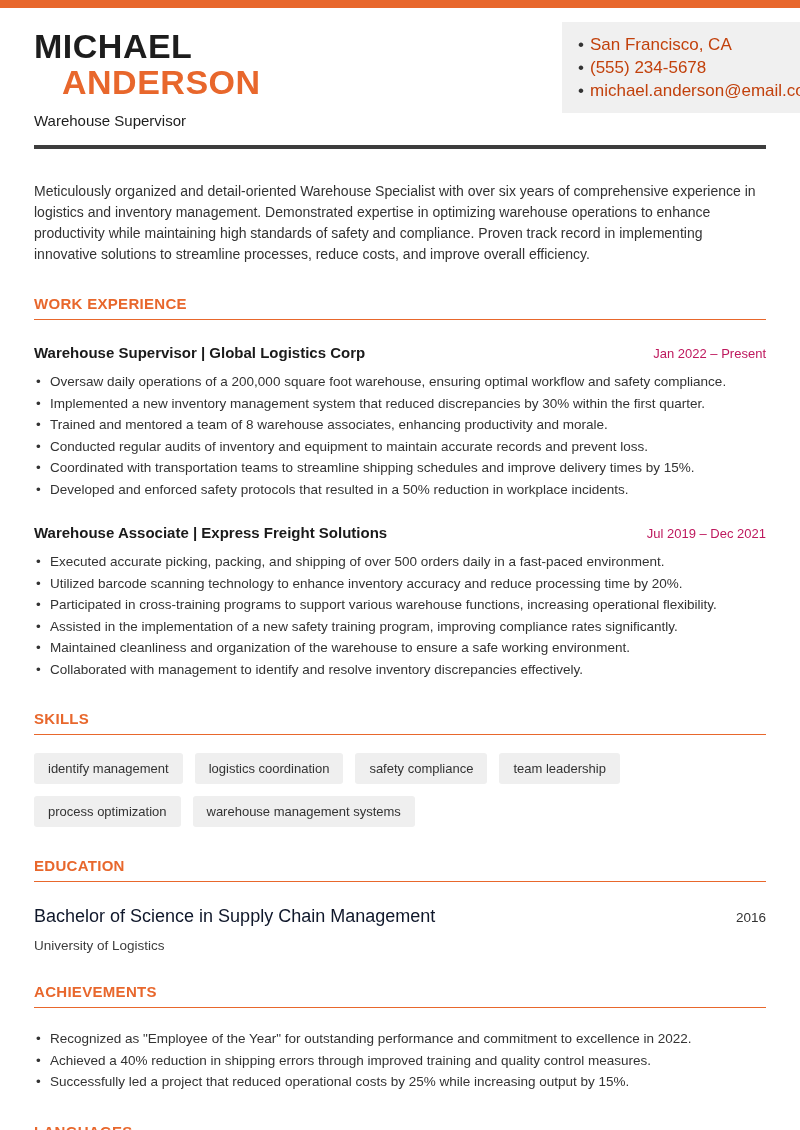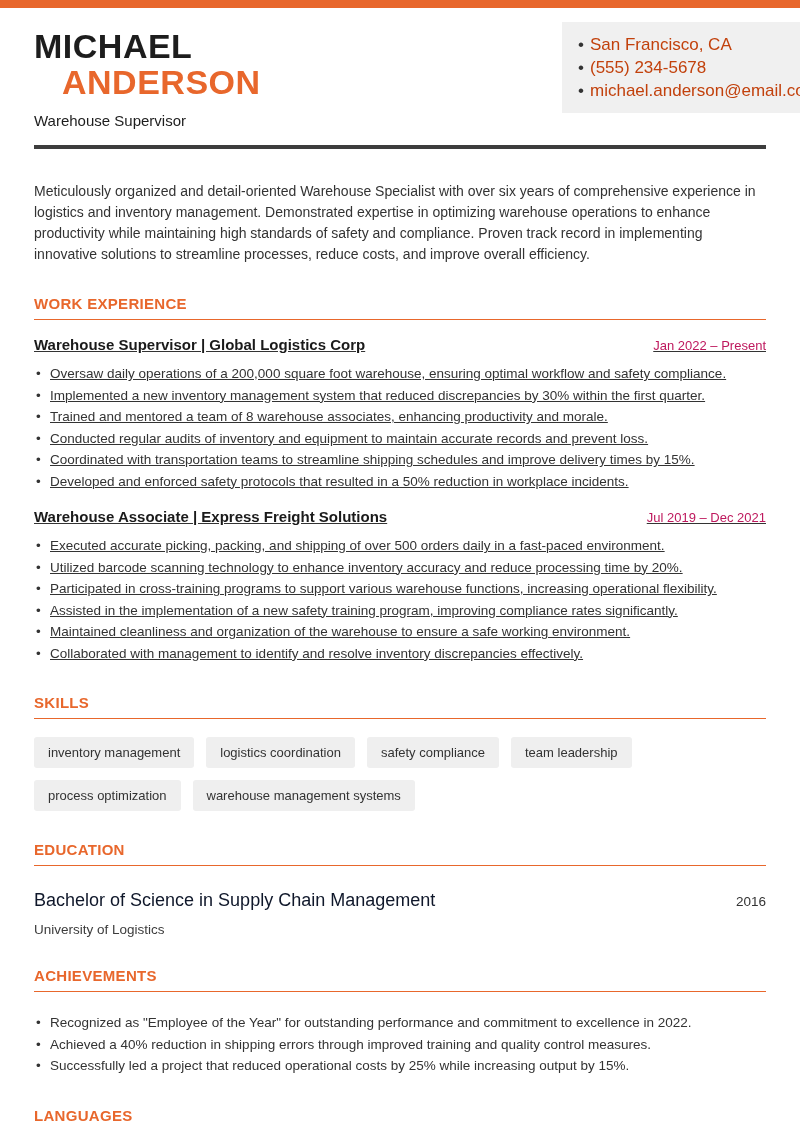--- a/index.html
+++ b/index.html
@@ -29,21 +29,21 @@
   }
   .contact-line::before{content:"•";position:absolute;left:0;color:#333;}
   .header-rule{height:4px;background:var(--divider);margin-top:16px;}
   .page-body{padding:0 34px;}
   .summary{margin-top:32px;font-size:14px;line-height:21px;color:#333;}
   .section{margin-top:30px;}
   .section-title{
     color:var(--accent);font-weight:bold;font-size:15px;letter-spacing:.3px;
     padding-bottom:7px;border-bottom:1px solid var(--accent);
   }
-  .job{margin-top:16px;text-decoration:underline;}
+  .job{margin-top:24px;}
   .job-header{display:flex;justify-content:space-between;align-items:baseline;}
   .job-heading{font-size:15px;font-weight:bold;color:#1a1a1a;}
   .job-dates{font-size:13px;color:#be185d;white-space:nowrap;}
   ul.bullets{list-style:none;margin-top:10px;}
   ul.bullets li{
     position:relative;padding-left:16px;font-size:13.5px;line-height:21.5px;color:#333;
   }
   ul.bullets li::before{content:"•";position:absolute;left:2px;color:#333;}
   .tags{display:flex;flex-wrap:wrap;gap:12px;margin-top:18px;}
   .tag{
@@ -111,21 +111,21 @@
         <li>Assisted in the implementation of a new safety training program, improving compliance rates significantly.</li>
         <li>Maintained cleanliness and organization of the warehouse to ensure a safe working environment.</li>
         <li>Collaborated with management to identify and resolve inventory discrepancies effectively.</li>
       </ul>
     </div>
   </div>
 
   <div class="section">
     <div class="section-title">SKILLS</div>
     <div class="tags">
-      <span class="tag">inventory management</span>
+      <span class="tag">identify management</span>
       <span class="tag">logistics coordination</span>
       <span class="tag">safety compliance</span>
       <span class="tag">team leadership</span>
       <span class="tag">process optimization</span>
       <span class="tag">warehouse management systems</span>
     </div>
   </div>
 
   <div class="section">
     <div class="section-title">EDUCATION</div>

